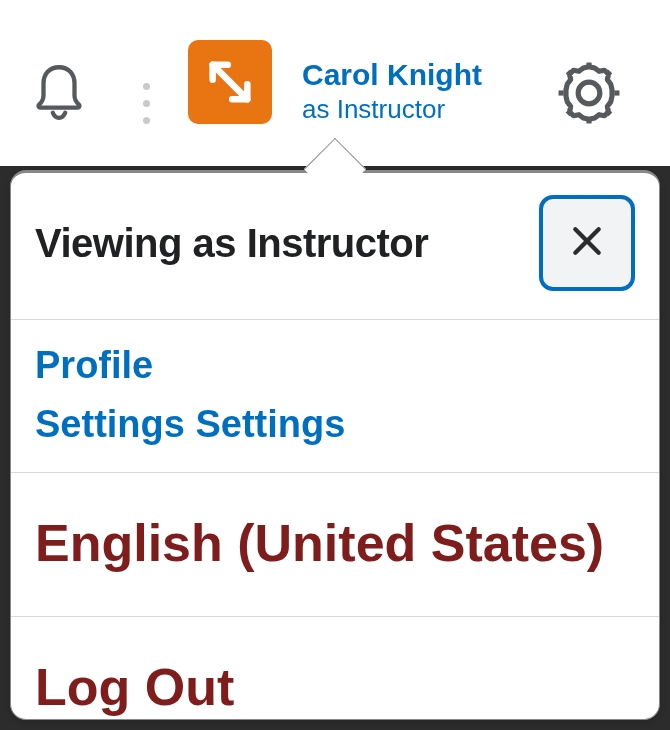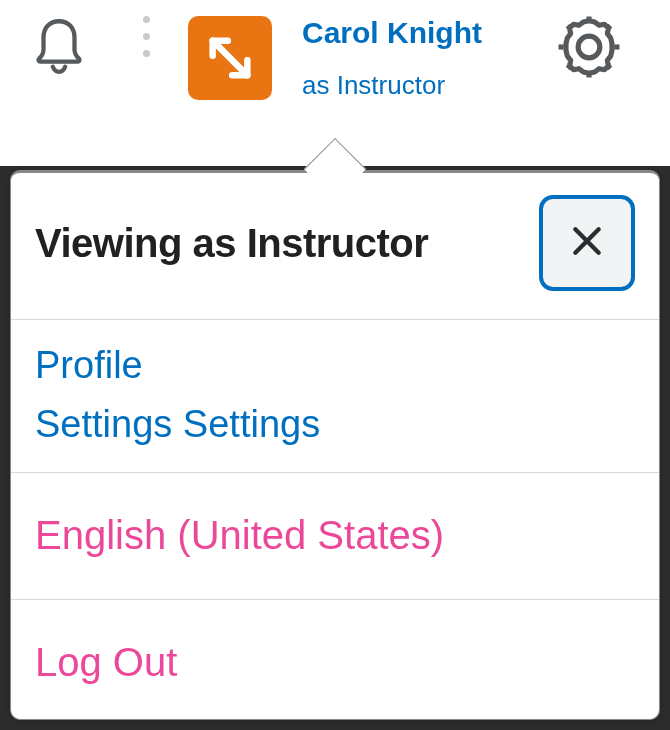--- a/index.html
+++ b/index.html
@@ -6,22 +6,22 @@
   html, body {
     margin: 0; padding: 0;
     width: 670px; height: 730px;
     font-family: -apple-system, "Segoe UI", "Helvetica Neue", Arial, sans-serif;
     background: #fff;
     overflow: hidden;
   }
 
   .topbar {
     display: flex;
-    align-items: flex-start;
-    padding: 16px 30px 30px 30px;
+    align-items: flex-end;
+    padding: 40px 30px 30px 30px;
     gap: 30px;
     background: #fff;
   }
 
   .bell-icon svg, .gear-icon svg { display:block; }
 
   .dots {
     display: flex;
     flex-direction: column;
     gap: 10px;
@@ -50,21 +50,20 @@
   .user-name {
     color: #006fbf;
     font-weight: 700;
     font-size: 30px;
     line-height: 1.1;
   }
   .user-role {
     color: #006fbf;
     font-size: 26px;
     line-height: 1.1;
-    margin-top: 18px;
   }
 
   .gear-wrap { margin-left: auto; margin-right: 20px; }
 
   
   .backdrop {
     position: absolute;
     left: 0; right: 0;
     top: 166px; bottom: 0;
     background: #2c2c2c;
@@ -73,21 +72,21 @@
   
   .popover {
     position: absolute;
     left: 10px;
     top: 170px;
     width: 650px;
     height: 550px;
     background: #fff;
     border: 1px solid #888;
     border-top: 3px solid #888;
-    border-radius: 10px;
+    border-radius: 16px;
     box-shadow: 0 2px 6px rgba(0,0,0,.15);
     overflow: hidden;
   }
   .caret {
     position: absolute;
     top: 147px;
     left: 313px;
     width: 44px; height: 44px;
     background: #fff;
     border-left: 1px solid #888;
@@ -115,32 +114,33 @@
     background: #f2f3f4;
     border: 4px solid #006fbf;
     border-radius: 14px;
     display: flex; align-items: center; justify-content: center;
     cursor: pointer;
   }
 
   .menu-section {
     border-bottom: 1px solid #d8d8d8;
     padding: 16px 32px 18px 24px;
+    font-weight: bold;
   }
   .menu-section:last-child { border-bottom: none; padding-bottom: 40px; }
 
   .menu-link {
     color: #006fbf;
     font-size: 38px;
     line-height: 1.55;
     cursor: pointer;
   }
   .menu-link-big {
-    color: #ec4899;
-    font-size: 40px;
+    color: #7f1d1d;
+    font-size: 52px;
     line-height: 1.4;
     padding: 18px 0;
     cursor: pointer;
   }
 </style>
 </head>
 <body>
 
 <div class="topbar">
 

